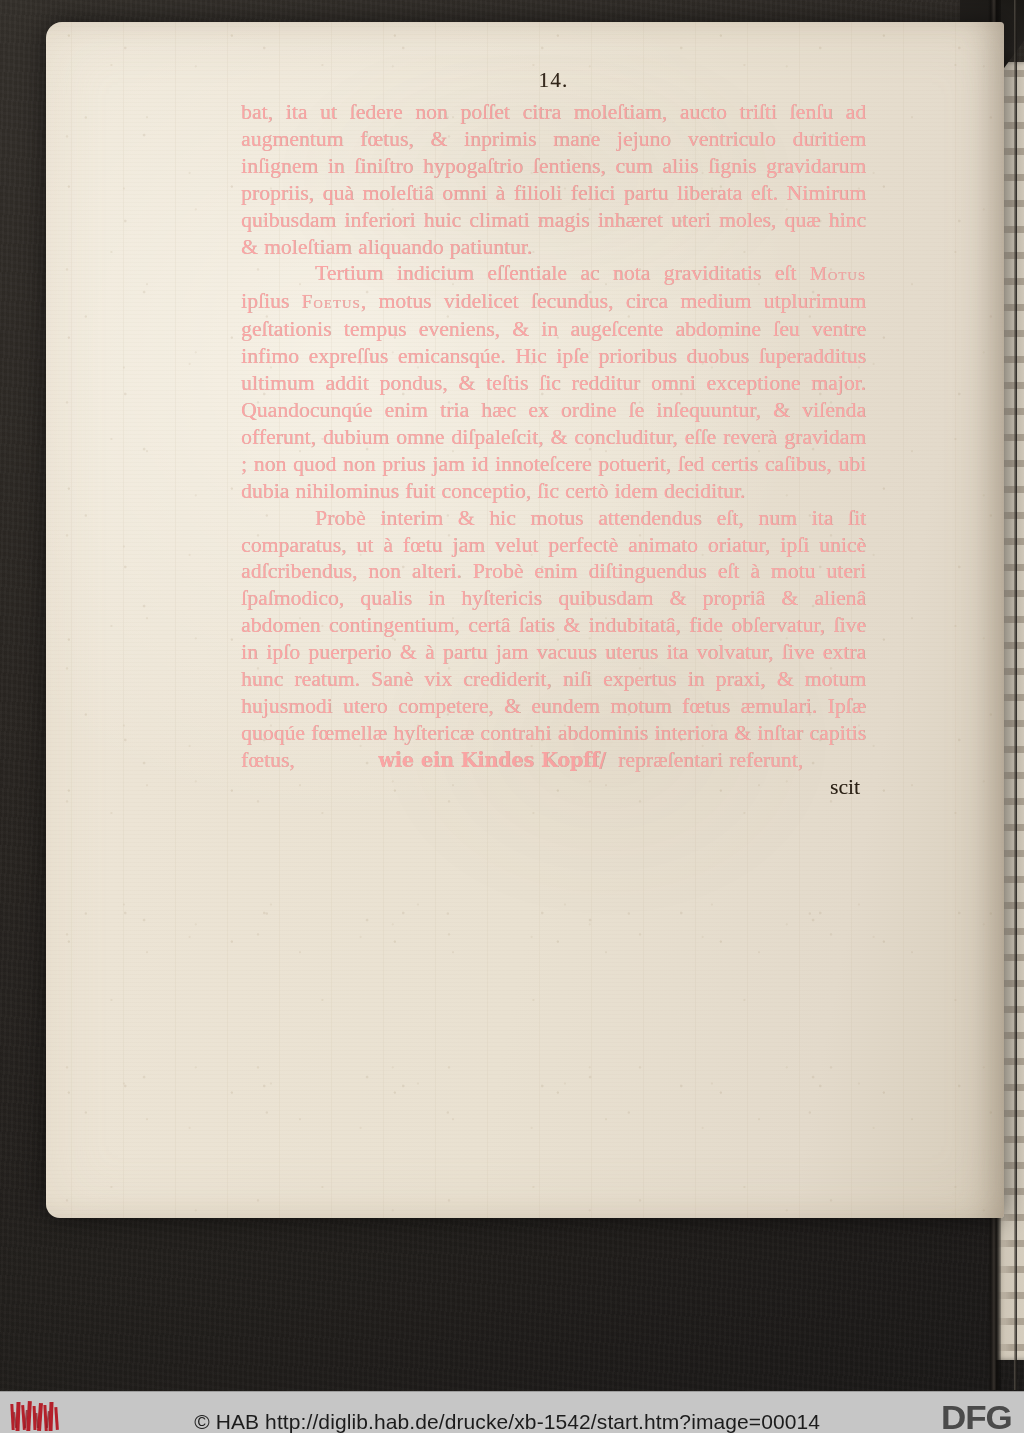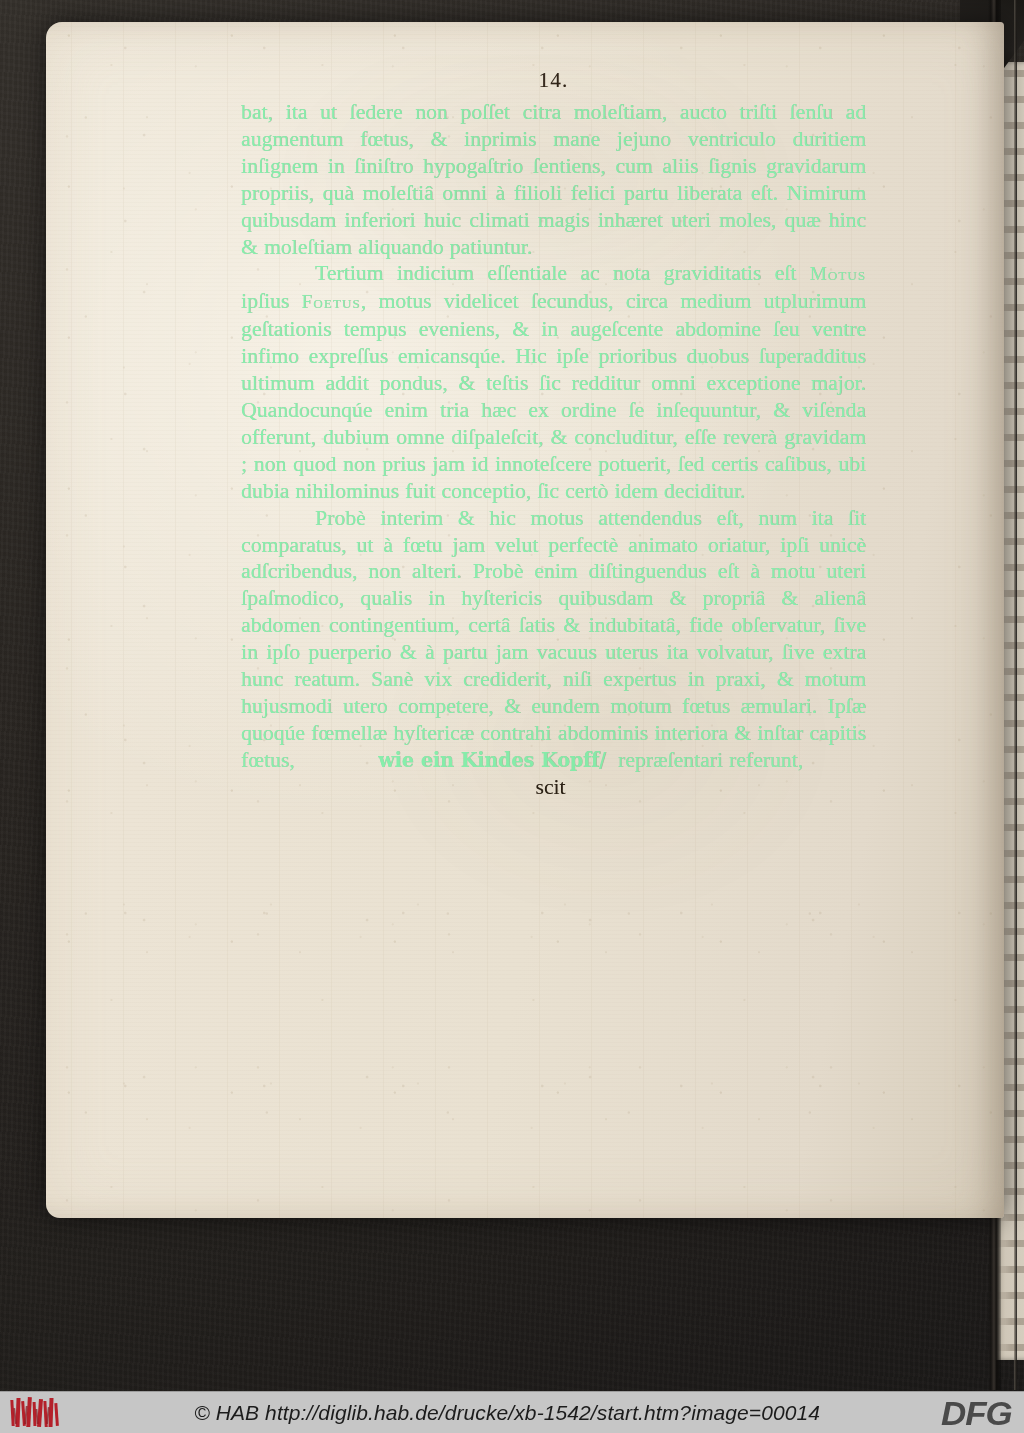--- a/index.html
+++ b/index.html
@@ -156,32 +156,32 @@
     text-align: center;
     font-size: 21px;
     letter-spacing: 1.2px;
     color: #2e2318;
     margin-bottom: 6px;
     text-shadow: 0.4px 0.3px 0 rgba(60,44,26,0.35);
   }
   .para {
     font-size: 21.6px;
     line-height: 26.9px;
-    color: #86efac;
+    color: #fca5a5;
     text-align: justify;
     text-justify: inter-word;
     margin: 0;
     letter-spacing: 0.05px;
     word-spacing: 0.6px;
     text-shadow: 0.35px 0.25px 0 rgba(62,46,28,0.30);
   }
   .para + .para { margin-top: 0; }
   .indent { text-indent: 74px; }
   .catchword {
-    text-align: center;
+    text-align: right;
     font-size: 21.6px;
     line-height: 27px;
     color: #2a2015;
     margin: 0;
     padding-right: 6px;
     text-shadow: 0.35px 0.25px 0 rgba(62,46,28,0.30);
   }
   .smallcaps {
     font-variant: small-caps;
     font-size: 19px;
@@ -212,23 +212,22 @@
   
   .footer {
     position: absolute;
     left: 0;
     top: 1391px;
     width: 1024px;
     height: 42px;
     background: #c6c6c6;
     border-top: 1px solid #9d9d9d;
     display: flex;
-    align-items: center;
+    align-items: flex-end;
     z-index: 10;
-    font-style: italic;
   }
   .hab-logo {
     width: 62px;
     height: 34px;
     margin-left: 9px;
     flex: 0 0 auto;
     display: block;
   }
   .footer-url {
     flex: 1 1 auto;

